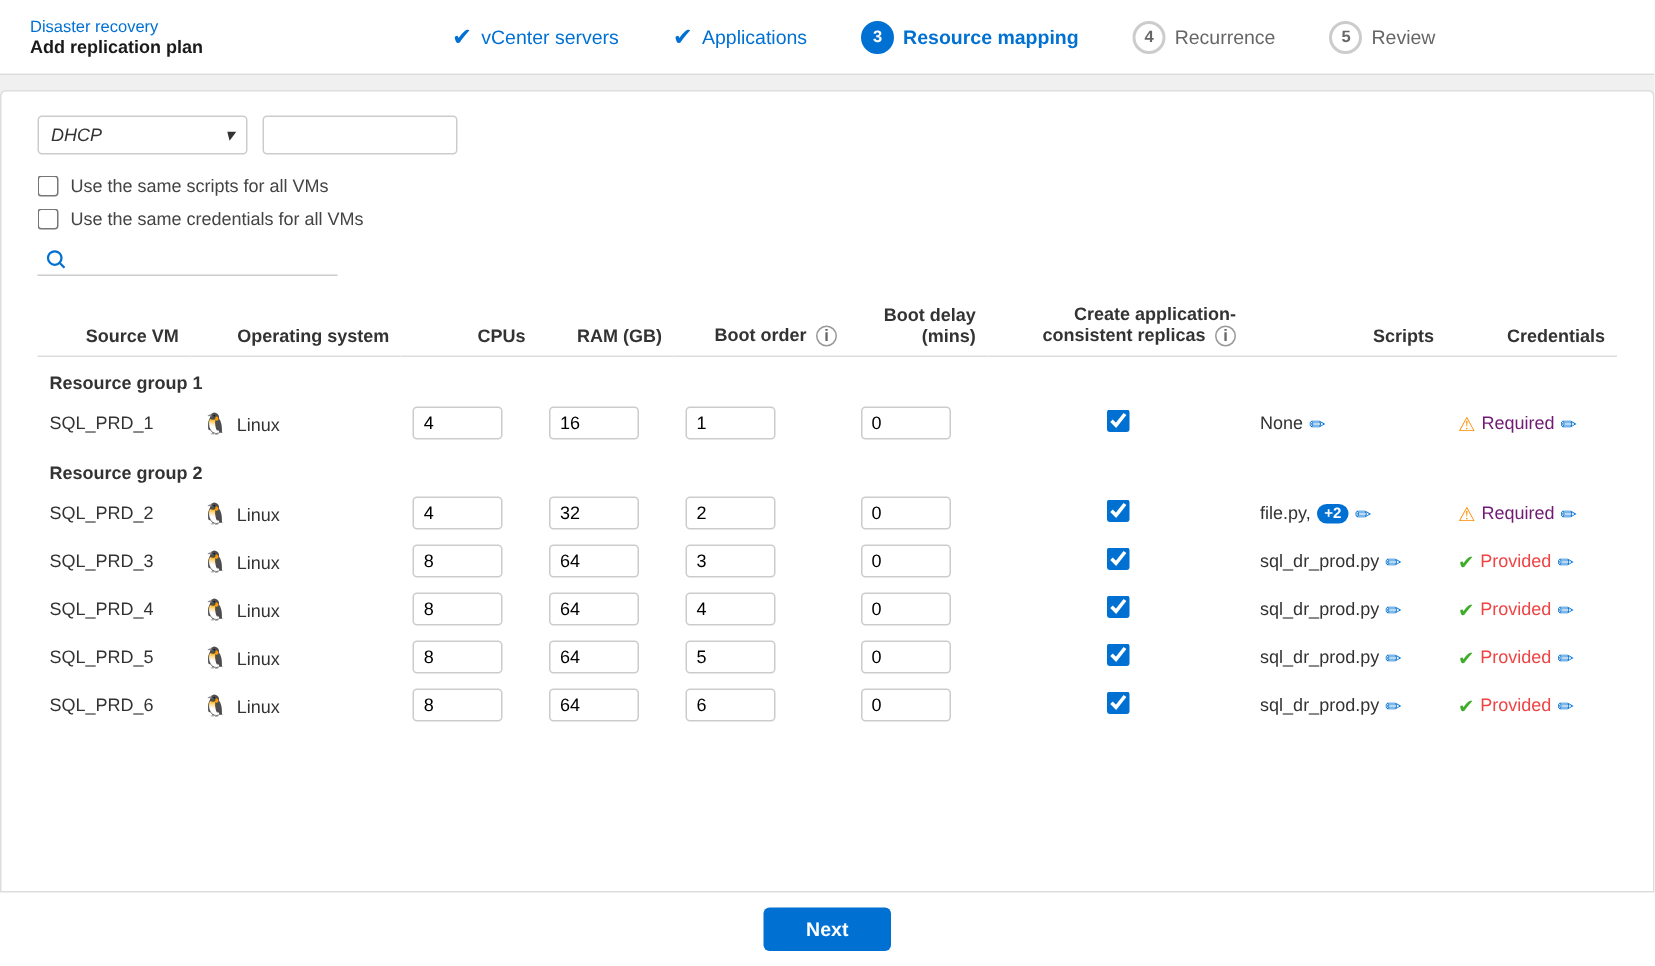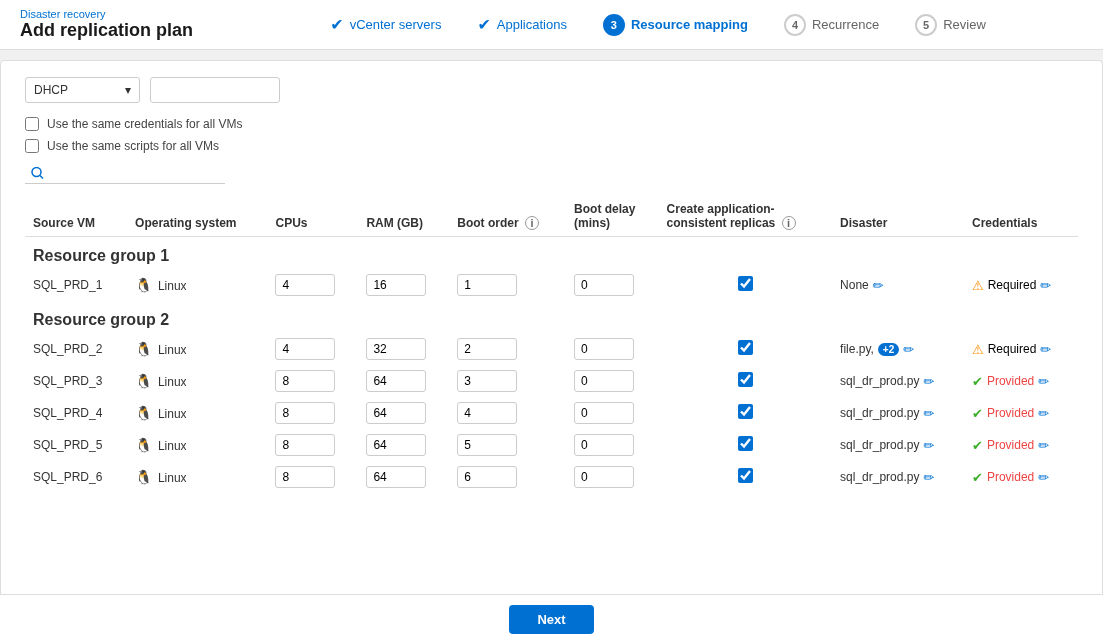--- a/index.html
+++ b/index.html
@@ -2,64 +2,64 @@
 <html><head>
   <meta charset="utf-8">
   <style>
     * { box-sizing: border-box; margin: 0; padding: 0; }
     body { font-family: -apple-system, BlinkMacSystemFont, 'Segoe UI', Arial, sans-serif; font-size: 13px; background: #f5f5f5; color: #333; width: 1103px; height: 644px; overflow: hidden; }
 
     
     .top-nav { background: #fff; border-bottom: 1px solid #ddd; height: 50px; display: flex; align-items: center; padding: 0 20px; gap: 0; }
     .nav-brand { display: flex; flex-direction: column; margin-right: 40px; }
     .nav-brand-sub { font-size: 11px; color: #0070d2; }
-    .nav-brand-title { font-size: 18px; font-weight: 600; color: #1a1a1a; }
+    .nav-brand-title { font-size: 12px; font-weight: 600; color: #1a1a1a; }
     .nav-steps { display: flex; align-items: center; gap: 0; flex: 1; justify-content: center; }
     .nav-step { display: flex; align-items: center; gap: 6px; padding: 0 18px; font-size: 13px; color: #666; }
     .nav-step.active { color: #0070d2; font-weight: 600; }
     .nav-step.completed { color: #0070d2; }
     .step-circle { width: 22px; height: 22px; border-radius: 50%; display: flex; align-items: center; justify-content: center; font-size: 11px; font-weight: 700; border: 2px solid #ccc; color: #666; }
     .step-circle.active { background: #0070d2; border-color: #0070d2; color: #fff; }
     .check-icon { color: #0070d2; font-size: 16px; }
 
     
     .main-wrapper { display: flex; height: calc(644px - 50px); background: #f0f0f0; }
     .content-panel { background: #fff; margin: 10px auto; flex: 1; border: 1px solid #ddd; border-radius: 4px; overflow-y: auto; padding: 0; position: relative; }
     .inner-content { padding: 16px 24px 80px 24px; }
 
     
     .top-form { display: flex; gap: 10px; margin-bottom: 14px; }
-    .select-box { border: 1px solid #ccc; border-radius: 3px; padding: 5px 8px; font-size: 12px; background: #fff; width: 115px; display: flex; align-items: center; justify-content: space-between; }
+    .select-box { border: 1px solid #ccc; border-radius: 3px; padding: 5px 8px; font-size: 12px; background: #fff; width: 140px; display: flex; align-items: center; justify-content: space-between; font-style: italic; }
     .input-box { border: 1px solid #ccc; border-radius: 3px; padding: 5px 8px; font-size: 12px; background: #fff; width: 130px; }
 
     
     .checkbox-row { display: flex; align-items: center; gap: 8px; margin-bottom: 8px; font-size: 12px; color: #444; }
     .checkbox-row input[type="checkbox"] { width: 14px; height: 14px; }
 
     
     .search-row { margin-bottom: 12px; }
     .search-input-wrap { position: relative; display: inline-block; }
     .search-input-wrap svg { position: absolute; left: 6px; top: 50%; transform: translateY(-50%); }
     .search-input { border: none; border-bottom: 1px solid #ccc; padding: 4px 4px 4px 24px; font-size: 12px; width: 200px; outline: none; background: transparent; }
 
     
     .vm-table { width: 100%; border-collapse: collapse; }
-    .vm-table th { font-size: 12px; font-weight: 600; color: #333; text-align: left; padding: 6px 8px; border-bottom: 1px solid #ddd; white-space: nowrap; vertical-align: bottom; }
+    .vm-table th { font-size: 12px; font-weight: 600; color: #333; text-align: right; padding: 6px 8px; border-bottom: 1px solid #ddd; white-space: nowrap; vertical-align: bottom; }
     .vm-table td { font-size: 12px; color: #333; padding: 5px 8px; vertical-align: middle; }
-    .group-row td { font-weight: 700; font-size: 16px; padding: 10px 8px 4px 8px; }
+    .group-row td { font-weight: 700; font-size: 12px; padding: 10px 8px 4px 8px; }
     .vm-table input[type="text"] { border: 1px solid #ccc; border-radius: 3px; padding: 3px 6px; font-size: 12px; width: 60px; }
     .vm-table input[type="checkbox"] { width: 15px; height: 15px; accent-color: #0070d2; }
 
     
     .script-cell { display: flex; align-items: center; gap: 4px; font-size: 12px; }
     .edit-icon { color: #0070d2; cursor: pointer; font-size: 13px; }
     .cred-cell { display: flex; align-items: center; gap: 4px; font-size: 12px; }
     .warn-icon { color: #ff8c00; font-size: 13px; }
     .ok-icon { color: #3dae2b; font-size: 13px; }
-    .required-text { color: #000000; }
+    .required-text { color: #701a75; }
     .provided-text { color: #ef4444; }
 
     
     .plus-badge { background: #0070d2; color: #fff; border-radius: 10px; padding: 1px 5px; font-size: 10px; font-weight: 700; }
 
     
     .datastores-row { border-top: 1px solid #eee; padding: 14px 24px; display: flex; align-items: center; justify-content: space-between; cursor: pointer; }
     .datastores-label { font-weight: 700; font-size: 13px; }
     .mapped-badge { display: flex; align-items: center; gap: 6px; font-size: 12px; color: #3dae2b; }
     .chevron-down { font-size: 16px; color: #666; }
@@ -116,25 +116,25 @@
       <div class="top-form">
         <div class="select-box">
           <span>DHCP</span>
           <span>▾</span>
         </div>
         <input class="input-box" type="text" style="">
       </div>
 
       <div class="checkbox-row">
         <input type="checkbox" style="">
-        <label>Use the same credentials for all VMs</label>
+        <label>Use the same scripts for all VMs</label>
       </div>
       <div class="checkbox-row">
         <input type="checkbox" style="">
-        <label>Use the same scripts for all VMs</label>
+        <label>Use the same credentials for all VMs</label>
       </div>
 
       <div class="search-row">
         <div class="search-input-wrap">
           <svg width="13" height="13" viewBox="0 0 13 13" fill="none">
             <circle cx="5.5" cy="5.5" r="4.5" stroke="#0070d2" stroke-width="1.5"></circle>
             <line x1="9" y1="9" x2="12" y2="12" stroke="#0070d2" stroke-width="1.5"></line>
           </svg>
           <input class="search-input" type="text" style="">
         </div>
@@ -143,21 +143,21 @@
       <table class="vm-table">
         <thead>
           <tr>
             <th>Source VM</th>
             <th>Operating system</th>
             <th>CPUs</th>
             <th>RAM (GB)</th>
             <th>Boot order <span class="info-icon">i</span></th>
             <th>Boot delay<br>(mins)</th>
             <th>Create application-<br>consistent replicas <span class="info-icon">i</span></th>
-            <th>Disaster</th>
+            <th>Scripts</th>
             <th>Credentials</th>
           </tr>
         </thead>
         <tbody id="table-body">
 
           <tr class="group-row">
             <td colspan="9">Resource group 1</td>
           </tr>
           <tr>
             <td>SQL_PRD_1</td>

